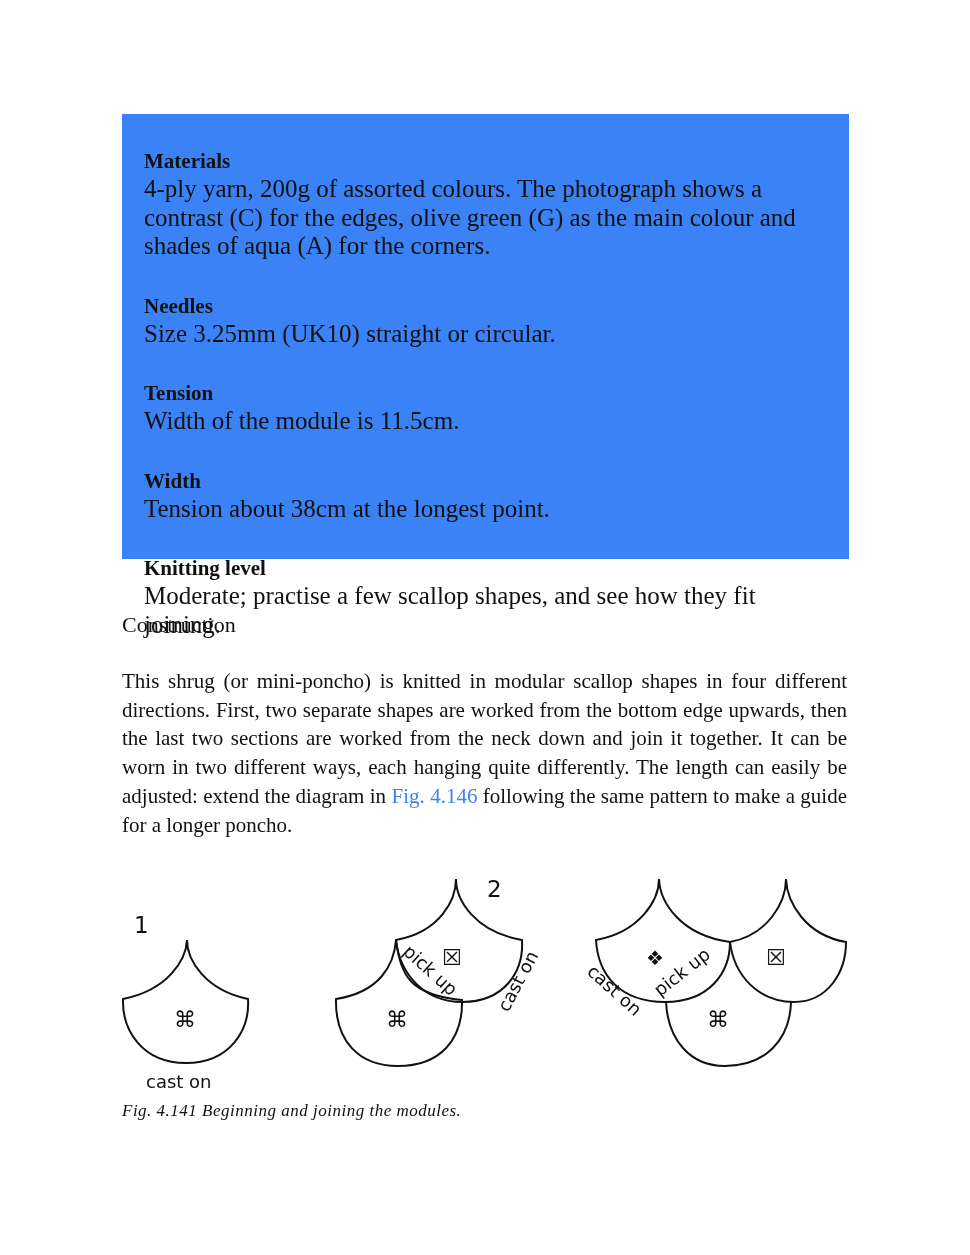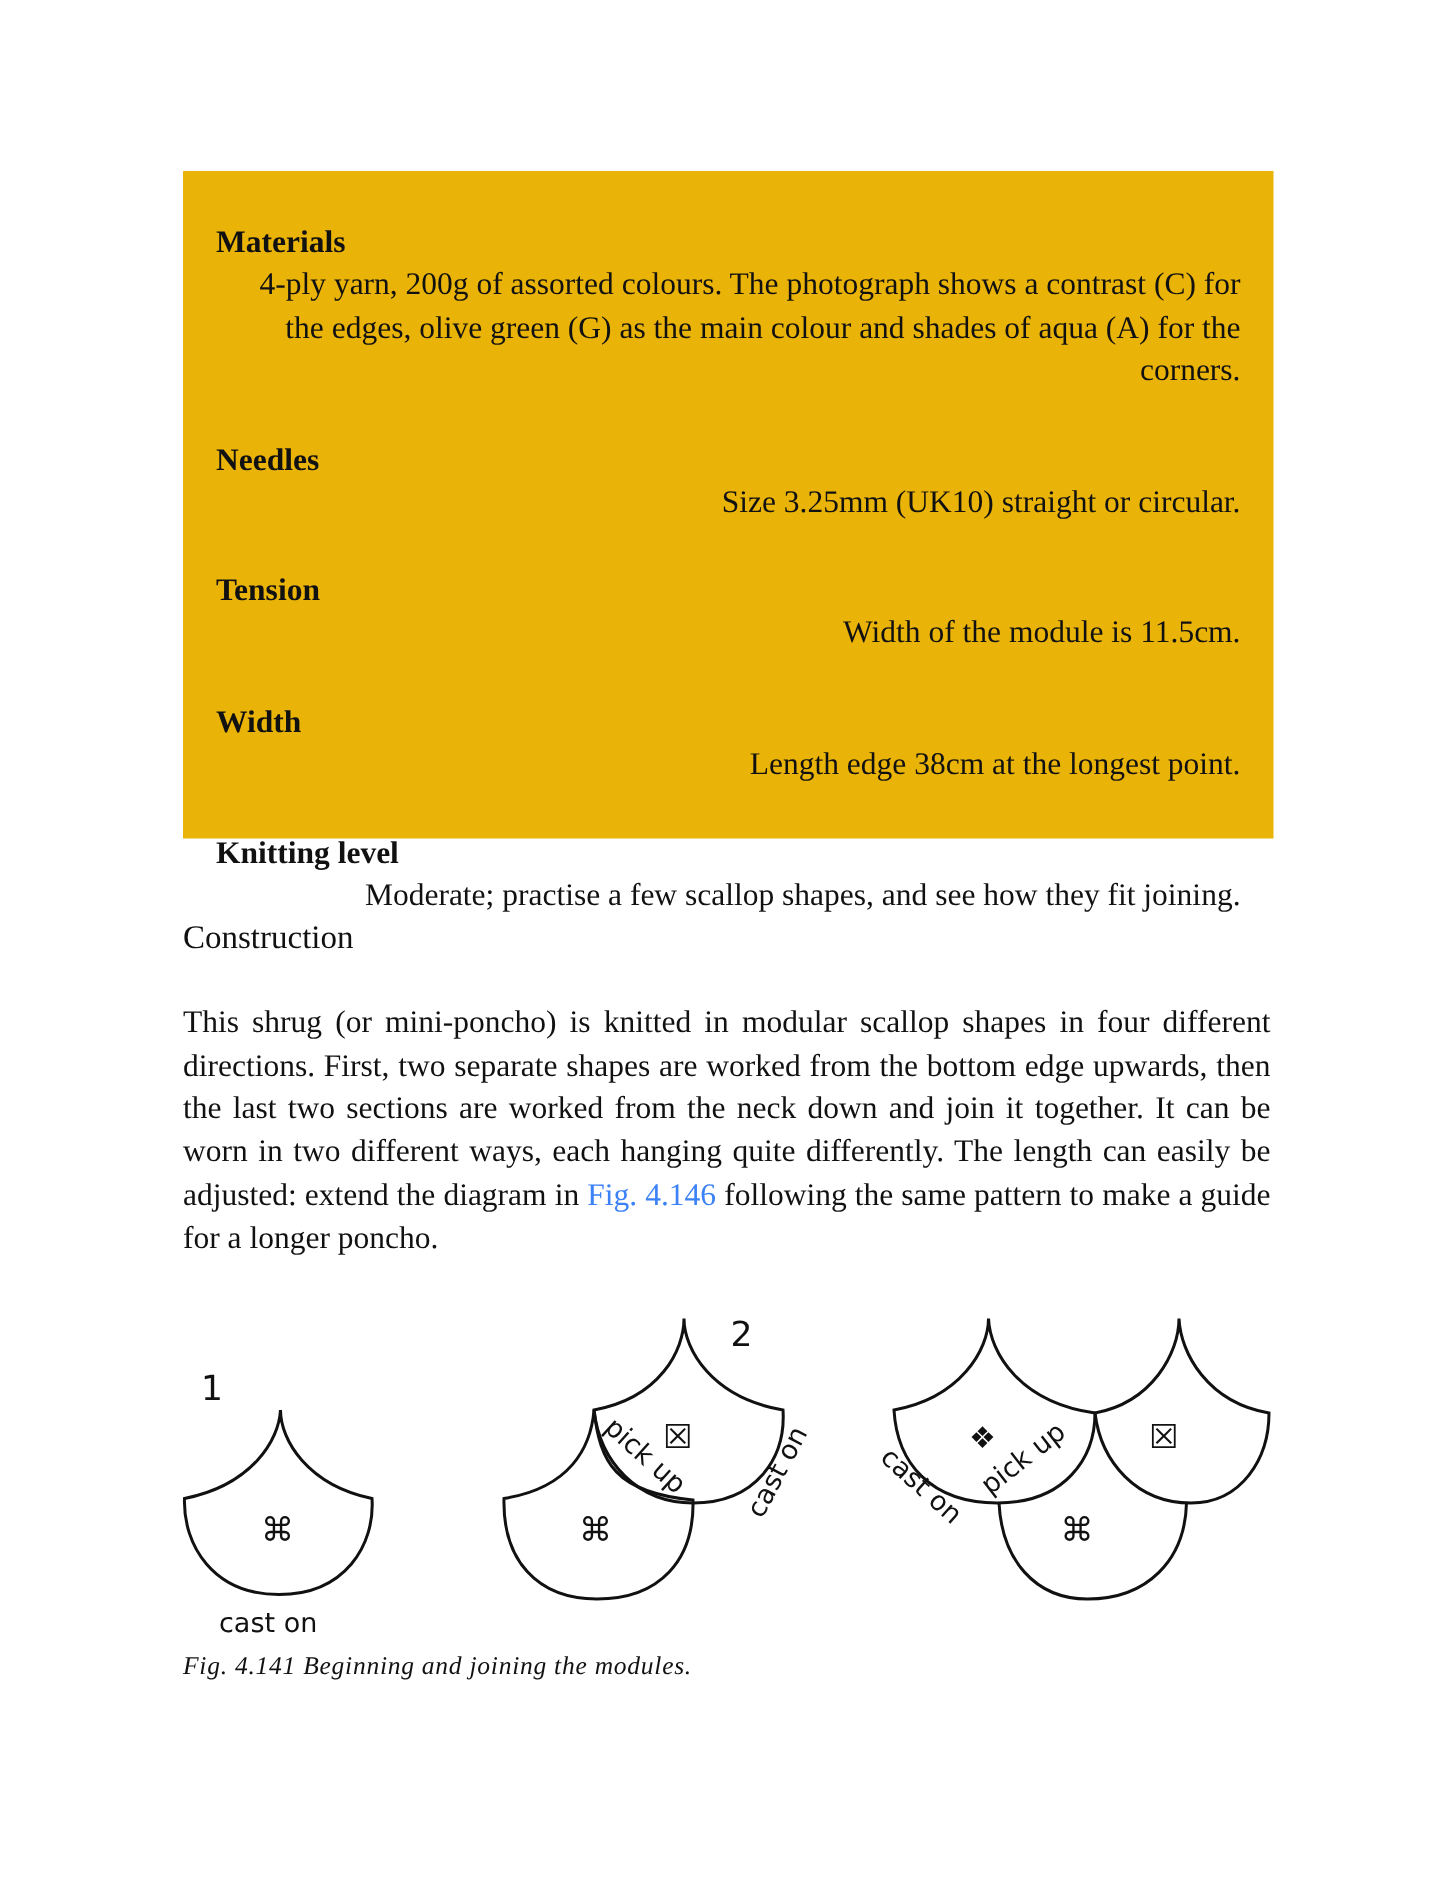--- a/index.html
+++ b/index.html
@@ -1,22 +1,22 @@
 <!DOCTYPE html>
 <html><head>
   <meta charset="utf-8">
   <style>
     html, body { margin: 0; padding: 0; background: #ffffff; }
     body { width: 970px; height: 1255px; position: relative; overflow: hidden;
            font-family: "Liberation Serif", "DejaVu Serif", serif; color: #111; }
     .infobox { position: absolute; left: 122px; top: 114px; width: 727px; height: 445px;
-               background: #eab308; box-sizing: border-box; padding: 33px 22px 0 22px; }
+               background: #3b82f6; box-sizing: border-box; padding: 33px 22px 0 22px; }
     .spec { margin: 0; }
     .spec-title { font-weight: bold; font-size: 21px; line-height: 28px; letter-spacing: 0; }
-    .spec-body { font-size: 21px; line-height: 28.5px; text-align: right; }
+    .spec-body { font-size: 25px; line-height: 28.5px; }
     .spec + .spec { margin-top: 31px; }
     .section-heading { position: absolute; left: 122px; top: 608px; font-size: 22px; font-weight: normal; margin: 0; line-height: 34px; }
     .body-para { position: absolute; left: 122px; top: 667px; width: 725px; font-size: 21px; line-height: 28.7px;
                  text-align: justify; margin: 0; }
     .xref { color: #3b82f6; text-decoration: none; cursor: pointer; }
     .figure { position: absolute; left: 110px; top: 860px; width: 760px; height: 240px; }
     .figure svg { position: absolute; left: 0; top: 0; }
     .caption { position: absolute; left: 122px; top: 1101px; font-size: 17px; font-style: italic; letter-spacing: 0.5px; margin: 0; }
     .diag-text { font-family: "DejaVu Sans", "Liberation Sans", sans-serif; fill: #111; }
   </style>
@@ -31,21 +31,21 @@
   <div class="spec">
     <div class="spec-title">Needles</div>
     <div class="spec-body">Size 3.25mm (UK10) straight or circular.</div>
   </div>
   <div class="spec">
     <div class="spec-title">Tension</div>
     <div class="spec-body">Width of the module is 11.5cm.</div>
   </div>
   <div class="spec">
     <div class="spec-title">Width</div>
-    <div class="spec-body">Length edge 38cm at the longest point.</div>
+    <div class="spec-body">Tension about 38cm at the longest point.</div>
   </div>
   <div class="spec">
     <div class="spec-title">Knitting level</div>
     <div class="spec-body">Moderate; practise a few scallop shapes, and see how they fit joining.</div>
   </div>
 </div>
 
 <h2 class="section-heading">Construction</h2>
 
 <p class="body-para"><span>This shrug (or mini-poncho) is knitted in modular scallop shapes in four different directions. First, two separate shapes are worked from the bottom edge upwards, then the last two sections are worked from the neck down and join it together. It can be worn in two different ways, each hanging quite differently. The length can easily be adjusted: extend the diagram in </span><a class="xref">Fig. 4.146</a><span> following the same pattern to make a guide for a longer poncho.</span></p>

